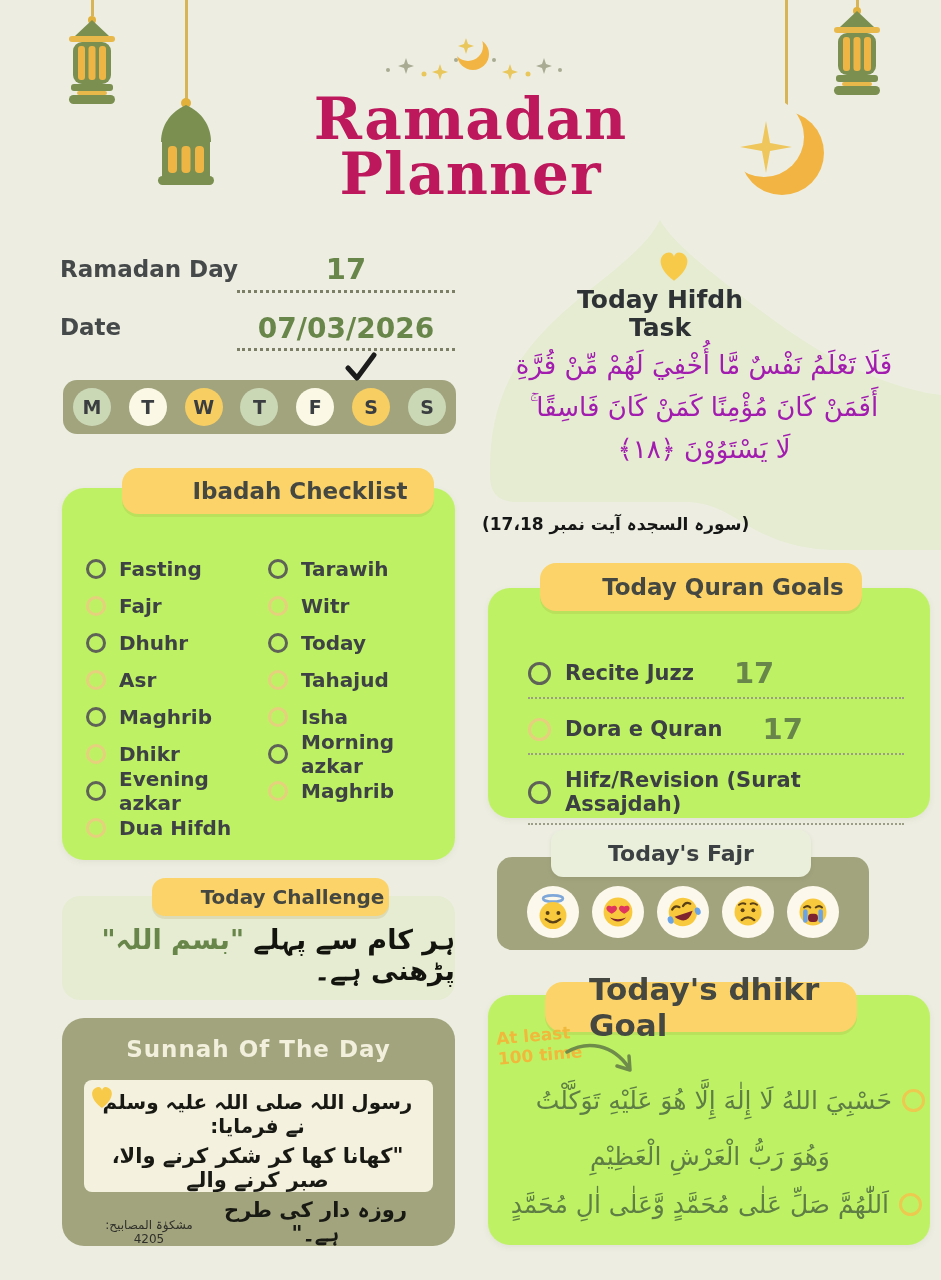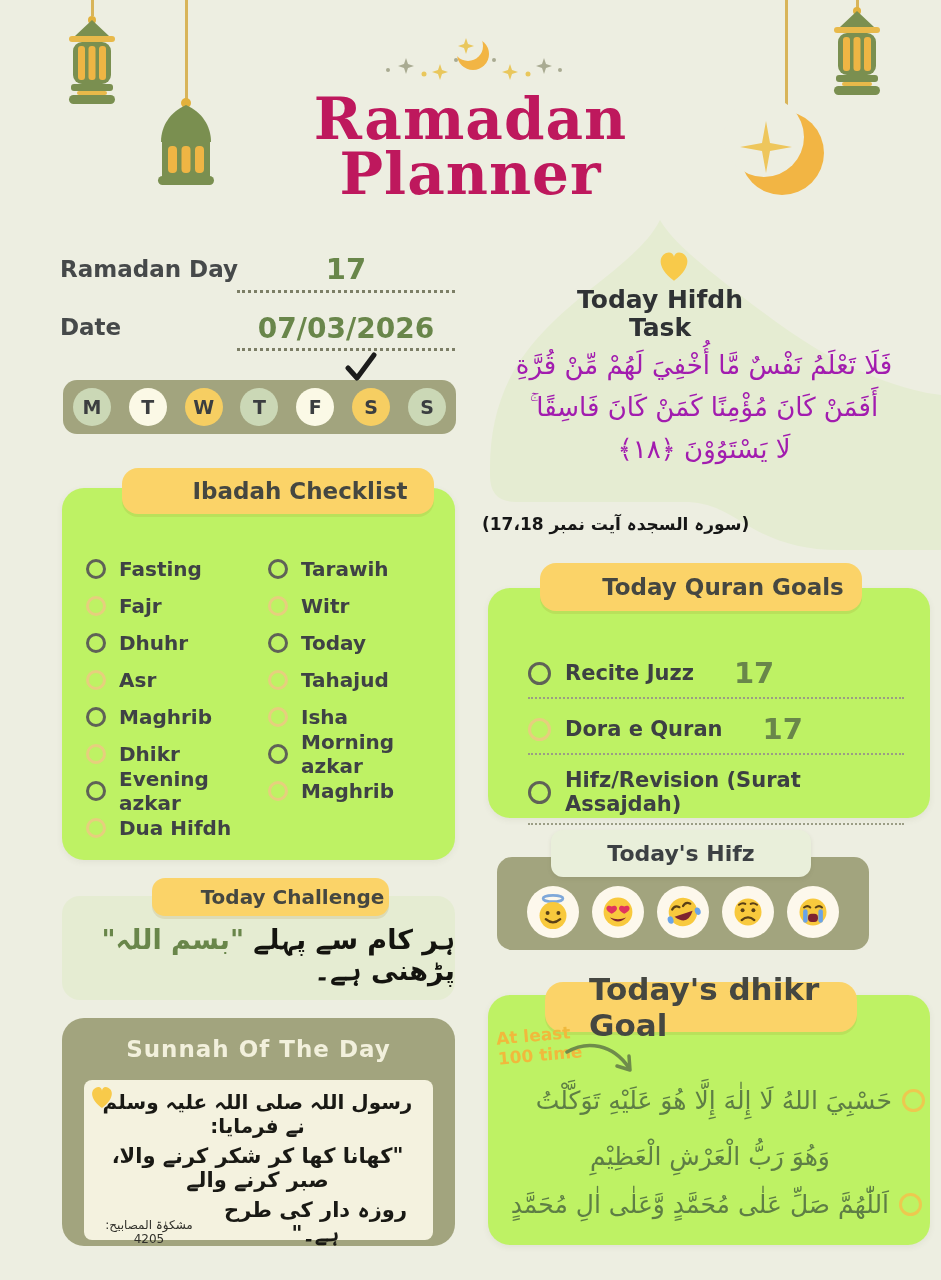--- a/index.html
+++ b/index.html
@@ -63,21 +63,21 @@
 
   
   .chal-pill{left:152px;top:878px;width:193px;height:38px;font-size:20px;border-radius:13px;z-index:2;}
   .chal-box{left:62px;top:896px;width:393px;height:104px;display:flex;align-items:center;justify-content:center;}
   .chal-text{direction:rtl;font-size:27px;font-weight:bold;color:#14140f;padding-top:14px;}
   .chal-hl{color:#69864a;}
 
   
   .sun-box{left:62px;top:1018px;width:393px;height:228px;border-radius:22px;}
   .sun-title{left:62px;top:1036px;width:393px;text-align:center;font-size:23px;font-weight:bold;color:#f2f0dc;letter-spacing:1px;}
-  .sun-card{left:84px;top:1080px;width:349px;height:160px;background:#f4f2df;border-radius:8px;
+  .sun-card{left:84px;top:1080px;width:349px;height:112px;background:#f4f2df;border-radius:8px;
             padding:10px 14px 0 12px;box-sizing:border-box;direction:rtl;text-align:center;color:#191914;}
   .sun-l1{font-size:20px;font-weight:bold;}
   .sun-l2{font-size:21px;font-weight:bold;margin-top:6px;}
   .sun-l3row{display:flex;flex-direction:row;align-items:flex-end;justify-content:center;gap:10px;margin-top:6px;}
   .sun-l3{font-size:21px;font-weight:bold;}
   .sun-ref{font-size:12px;color:#30302a;}
 
   
   .dh-pill{left:545px;top:982px;width:268px;height:50px;font-size:31px;border-radius:18px;z-index:2;}
   .dh-card{left:488px;top:995px;width:442px;height:250px;}
@@ -275,21 +275,21 @@
       <span class="qg-label">Dora e Quran</span>
       <span class="qg-val">17</span>
     </div>
     <div class="qg-row">
       <span class="circ c-gray"></span>
       <span class="qg-label">Hifz/Revision (Surat Assajdah)</span>
     </div>
   </div>
   <div class="abs pill" style="left:540px;top:563px;width:278px;height:48px;font-size:23px;z-index:2;">Today Quran Goals</div>
 
-  <div class="abs mood-pill">Today's Hifz</div>
+  <div class="abs mood-pill">Today's Fajr</div>
   <div class="abs olive mood-box">
     <div class="emoji-c">
       <svg width="36" height="38" viewBox="0 0 40 42">
         <ellipse cx="20" cy="6" rx="11" ry="3.5" fill="none" stroke="#7fa8d9" stroke-width="3"></ellipse>
         <circle cx="20" cy="25" r="15" fill="#f8c93d"></circle>
         <circle cx="14" cy="22" r="2.2" fill="#5a4016"></circle>
           <circle cx="26" cy="22" r="2.2" fill="#5a4016"></circle>
         <path d="M12 29 Q20 36 28 29" stroke="#5a4016" stroke-width="2.6" fill="none" stroke-linecap="round"></path>
       </svg>
     </div>

